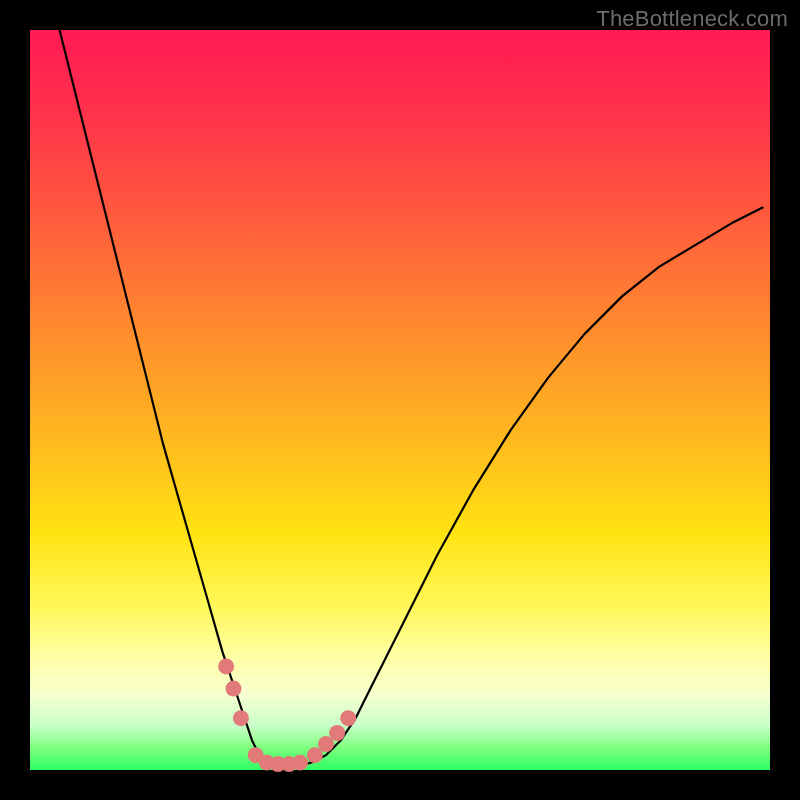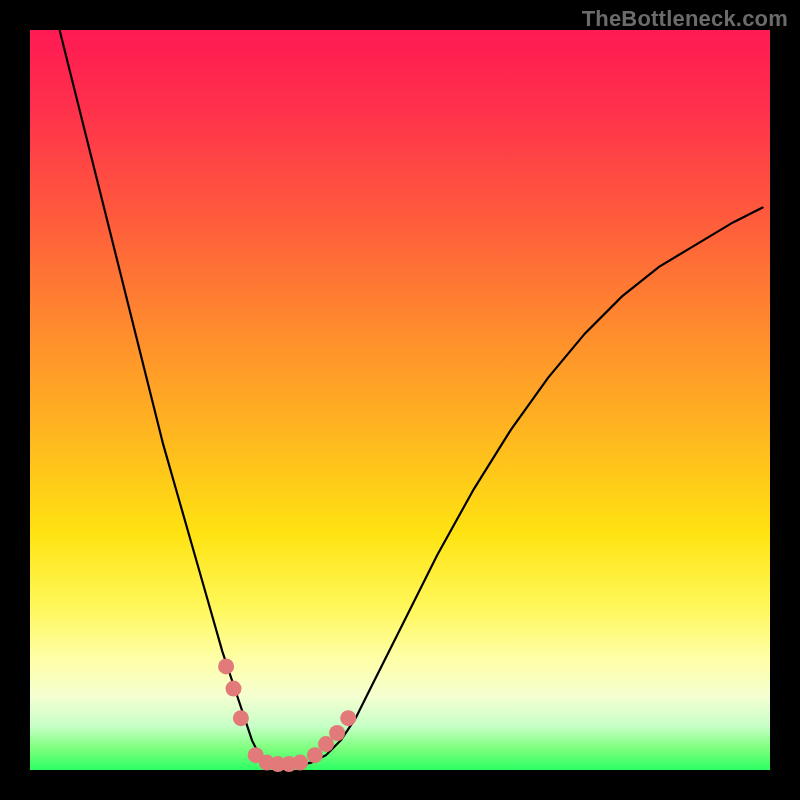--- a/index.html
+++ b/index.html
@@ -39,21 +39,21 @@
       #7fff7f 97%,
       #2cff63 100%
     );
   }
   .watermark {
     position: absolute;
     top: 6px;
     right: 12px;
     color: #6b6b6b;
     font-size: 22px;
-    font-weight: 700;
+    font-weight: 400;
     letter-spacing: 0.2px;
     user-select: none;
   }
   svg.curve {
     position: absolute;
     left: 0;
     top: 0;
     width: 740px;
     height: 740px;
     overflow: visible;

